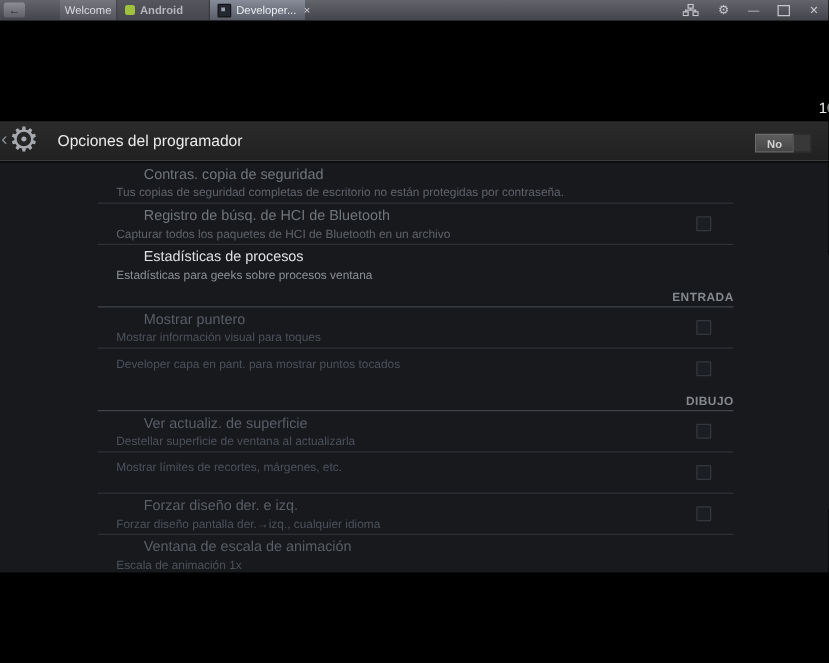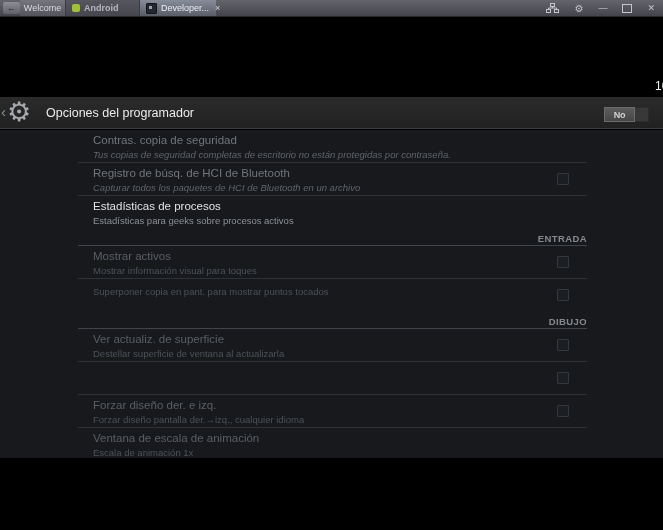--- a/index.html
+++ b/index.html
@@ -6,21 +6,21 @@
   .stage{position:relative;width:663px;height:530px;background:#000;overflow:hidden;
          font-family:"Liberation Sans", sans-serif; -webkit-font-smoothing:antialiased;}
 
   
   .tabbar{position:absolute;left:0;top:0;width:663px;height:16px;
           background:linear-gradient(#63646c,#44454c);border-bottom:1px solid #26272b;}
   .tb-back{position:absolute;left:3px;top:2px;width:17px;height:12px;border-radius:2px;
            background:linear-gradient(#8d8e95,#606168);color:#26272c;font-size:9px;line-height:12px;
            text-align:center;font-weight:bold;cursor:default;}
   .tab{position:absolute;top:0;height:16px;display:flex;align-items:center;gap:4px;
-       padding:0 6px;box-sizing:border-box;font-size:9px;white-space:nowrap;}
+       padding:0 6px;box-sizing:border-box;font-size:9px;white-space:nowrap;margin-left:28px;}
   .tab-welcome{left:20px;width:46px;background:linear-gradient(#75767e,#54555c);
                border-right:1px solid #3b3c42;color:#dcdde1;justify-content:center;}
   .tab-android{left:66px;width:74px;background:linear-gradient(#55565e,#46474e);
                border-right:1px solid #3b3c42;color:#b4b6bc;font-weight:bold;}
   .tab-developer{left:140px;width:76px;background:linear-gradient(#878c9a,#595d68);color:#eceef3;}
   .android-ico{width:8px;height:8px;border-radius:2px;background:#a0c23a;flex:0 0 auto;}
   .dev-ico{width:9px;height:9px;background:#23272f;border:1px solid #14161b;border-radius:1px;
            position:relative;flex:0 0 auto;}
   .dev-ico:after{content:"";position:absolute;left:2px;top:2px;width:3px;height:3px;background:#9aa0ae;}
   .tab-close{color:#d6d8dd;font-size:9px;margin-left:2px;}
@@ -42,23 +42,23 @@
   .switch-thumb{width:48px;height:15px;box-sizing:border-box;background:linear-gradient(#5d5d5d,#464646);
                 border:1px solid #6b6b6b;color:#d2d2d2;font-size:9px;font-weight:bold;
                 display:flex;align-items:center;justify-content:center;}
   .switch-track{width:21px;height:15px;box-sizing:border-box;background:#383838;border:1px solid #2c2c2c;border-left:none;}
 
   
   .content-bg{position:absolute;left:0;top:130px;width:663px;height:328px;background:#17191d;}
   .list{position:absolute;left:78px;top:130px;width:509px;height:328px;overflow:hidden;}
   .pref-item{position:relative;height:33px;box-sizing:border-box;padding:4px 0 0 15px;}
   .pref-item.divider{border-bottom:1px solid #2e3236;}
-  .pref-title{font-size:11.5px;}
+  .pref-title{font-size:11.5px;margin-left:22px;}
   .pref-sub{font-size:9.5px;margin-top:3px;}
-  .em-normal .pref-title{color:#71767b;} .em-normal .pref-sub{color:#60646a;font-style:italic;}
+  .em-normal .pref-title{color:#71767b;} .em-normal .pref-sub{color:#60646a;}
   .em-bright .pref-title{color:#dfe1e3;} .em-bright .pref-sub{color:#8d9195;}
   .em-dim .pref-title{color:#5a5f66;}   .em-dim .pref-sub{color:#4d525a;}
   .checkbox{position:absolute;right:18px;top:10px;width:12px;height:12px;box-sizing:border-box;
             background:#1b1e22;border:1px solid #34383e;border-radius:1px;}
   .section-header{height:17px;box-sizing:border-box;border-bottom:1px solid #40454b;
                   color:#85898d;font-size:9.5px;font-weight:bold;letter-spacing:.4px;
                   padding:4px 0 0 3px;text-align:right;}
 </style>
 </head>
 <body>
@@ -112,39 +112,40 @@
         <div class="pref-title">Contras. copia de seguridad</div>
         <div class="pref-sub">Tus copias de seguridad completas de escritorio no están protegidas por contraseña.</div>
       </div>
       <div class="pref-item em-normal divider">
         <div class="pref-title">Registro de búsq. de HCI de Bluetooth</div>
         <div class="pref-sub">Capturar todos los paquetes de HCI de Bluetooth en un archivo</div>
         <div class="checkbox"></div>
       </div>
       <div class="pref-item em-bright">
         <div class="pref-title">Estadísticas de procesos</div>
-        <div class="pref-sub">Estadísticas para geeks sobre procesos activos</div>
+        <div class="pref-sub">Estadísticas para geeks sobre procesos ventana</div>
       </div>
       <div class="section-header">ENTRADA</div>
       <div class="pref-item em-dim divider">
-        <div class="pref-title">Mostrar activos</div>
+        <div class="pref-title">Mostrar puntero</div>
         <div class="pref-sub">Mostrar información visual para toques</div>
         <div class="checkbox"></div>
       </div>
       <div class="pref-item em-dim">
-        <div class="pref-sub">Superponer copia en pant. para mostrar puntos tocados</div>
+        <div class="pref-sub">Developer capa en pant. para mostrar puntos tocados</div>
         <div class="checkbox"></div>
       </div>
       <div class="section-header">DIBUJO</div>
       <div class="pref-item em-dim divider">
         <div class="pref-title">Ver actualiz. de superficie</div>
         <div class="pref-sub">Destellar superficie de ventana al actualizarla</div>
         <div class="checkbox"></div>
       </div>
       <div class="pref-item em-dim divider">
+        <div class="pref-sub">Mostrar límites de recortes, márgenes, etc.</div>
         <div class="checkbox"></div>
       </div>
       <div class="pref-item em-dim divider">
         <div class="pref-title">Forzar diseño der. e izq.</div>
         <div class="pref-sub">Forzar diseño pantalla der.→izq., cualquier idioma</div>
         <div class="checkbox"></div>
       </div>
       <div class="pref-item em-dim">
         <div class="pref-title">Ventana de escala de animación</div>
         <div class="pref-sub">Escala de animación 1x</div>

